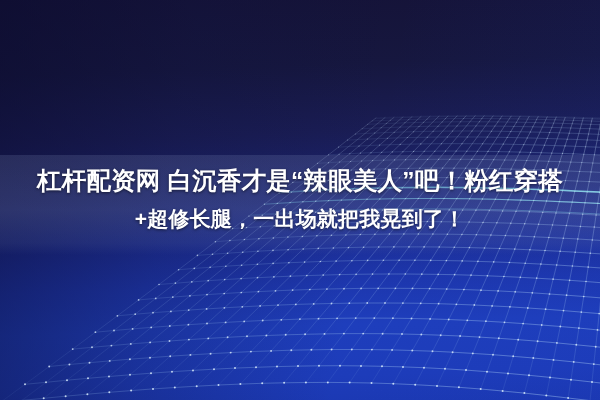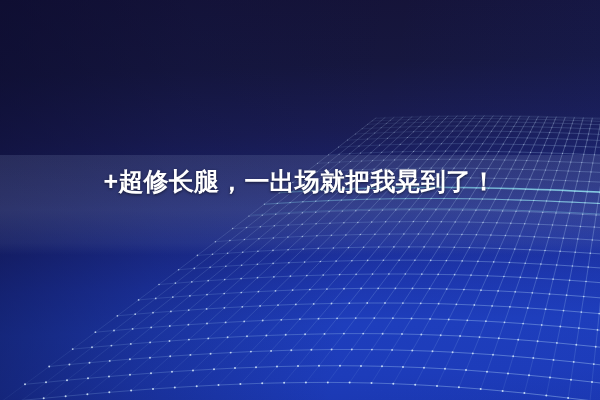--- a/index.html
+++ b/index.html
@@ -77,21 +77,21 @@
     color: #ffffff;
     font-size: 25px;
     font-weight: bold;
     line-height: 38px;
     letter-spacing: 0.2px;
     text-shadow: 0 1px 3px rgba(0,0,0,0.55);
     white-space: nowrap;
   }
   .headline .ln { display: block; }
   .headline .ln1 { font-size: 24.5px; }
-  .headline .ln2 { font-size: 25px; }
+  .headline .ln2 { font-size: 21px; }
 </style>
 </head>
 <body>
 
 <div id="banner">
 
   <div class="bg-base"></div>
   <div class="bg-tint"></div>
 
   <div class="mesh-wrap">
@@ -812,16 +812,17 @@
           <path d="M279.6 192.6 L291.9 191.8 L304.2 191.0 L316.5 190.3 L328.8 189.7 L341.2 189.2 L353.5 188.7 L365.8 188.3 L378.1 188.0 L390.4 187.7 L402.7 187.5 L415.0 187.4 L427.3 187.3 L439.6 187.3 L451.9 187.4 L464.2 187.5 L476.5 187.7 L488.8 187.9 L501.1 188.2 L513.4 188.6 L525.7 188.9 L538.0 189.4 L550.3 189.8 L562.6 190.3 L574.9 190.9 L587.2 191.4 L599.5 192.0 L611.8 192.6 L624.2 193.3 L636.5 193.9 L648.8 194.6 L661.1 195.2 L673.4 195.8 L685.7 196.4 L698.0 197.0 L710.3 197.6 L722.6 198.1 L734.9 198.5 L747.2 198.9 L759.5 199.2 L771.8 199.5 L784.1 199.7 L796.4 199.7 L808.7 199.7 L821.0 199.6 L833.3 199.4 L845.6 199.1 L857.9 198.7 L870.2 198.2 L882.5 197.6 L894.8 196.9 L907.1 196.2 L919.5 195.3 L931.8 194.4 L944.1 193.4" stroke-width="1.50" opacity="0.95"></path>
           <path d="M264.4 204.2 L277.3 203.4 L290.1 202.6 L302.9 201.8 L315.7 201.2 L328.6 200.6 L341.4 200.1 L354.2 199.6 L367.0 199.2 L379.8 199.0 L392.7 198.7 L405.5 198.6 L418.3 198.5 L431.1 198.5 L444.0 198.5 L456.8 198.6 L469.6 198.8 L482.4 199.0 L495.3 199.3 L508.1 199.7 L520.9 200.1 L533.7 200.5 L546.5 201.0 L559.4 201.6 L572.2 202.1 L585.0 202.8 L597.8 203.4 L610.7 204.1 L623.5 204.8 L636.3 205.5 L649.1 206.2 L662.0 206.9 L674.8 207.6 L687.6 208.3 L700.4 209.0 L713.2 209.6 L726.1 210.2 L738.9 210.7 L751.7 211.1 L764.5 211.5 L777.4 211.8 L790.2 212.0 L803.0 212.1 L815.8 212.1 L828.6 212.0 L841.5 211.8 L854.3 211.5 L867.1 211.1 L879.9 210.5 L892.8 209.9 L905.6 209.1 L918.4 208.3 L931.2 207.4 L944.1 206.4 L956.9 205.3" stroke-width="1.15" opacity="0.73"></path>
           <path d="M250.4 215.0 L263.7 214.1 L277.0 213.2 L290.3 212.4 L303.6 211.7 L316.9 211.1 L330.2 210.5 L343.5 210.1 L356.8 209.6 L370.1 209.3 L383.4 209.1 L396.7 208.9 L410.0 208.8 L423.3 208.7 L436.6 208.8 L449.9 208.9 L463.2 209.0 L476.5 209.3 L489.8 209.6 L503.1 209.9 L516.4 210.3 L529.7 210.8 L543.0 211.3 L556.3 211.9 L569.7 212.5 L583.0 213.2 L596.3 213.9 L609.6 214.7 L622.9 215.4 L636.2 216.2 L649.5 217.0 L662.8 217.8 L676.1 218.6 L689.4 219.3 L702.7 220.1 L716.0 220.8 L729.3 221.4 L742.6 222.0 L755.9 222.5 L769.2 222.9 L782.5 223.3 L795.8 223.5 L809.1 223.6 L822.4 223.6 L835.7 223.5 L849.0 223.3 L862.3 223.0 L875.6 222.5 L888.9 221.9 L902.2 221.2 L915.5 220.4 L928.8 219.5 L942.1 218.5 L955.4 217.4 L968.7 216.3" stroke-width="0.80" opacity="0.51"></path>
         </g>
     </svg>
   </div>
 
   <div class="text-band"></div>
 
   <div class="headline">
+    <span class="ln ln1">杠杆配资网 白沉香才是“辣眼美人”吧！粉红穿搭</span>
     <span class="ln ln2">+超修长腿，一出场就把我晃到了！</span>
   </div>
 
 </div>
 
 </body></html>

